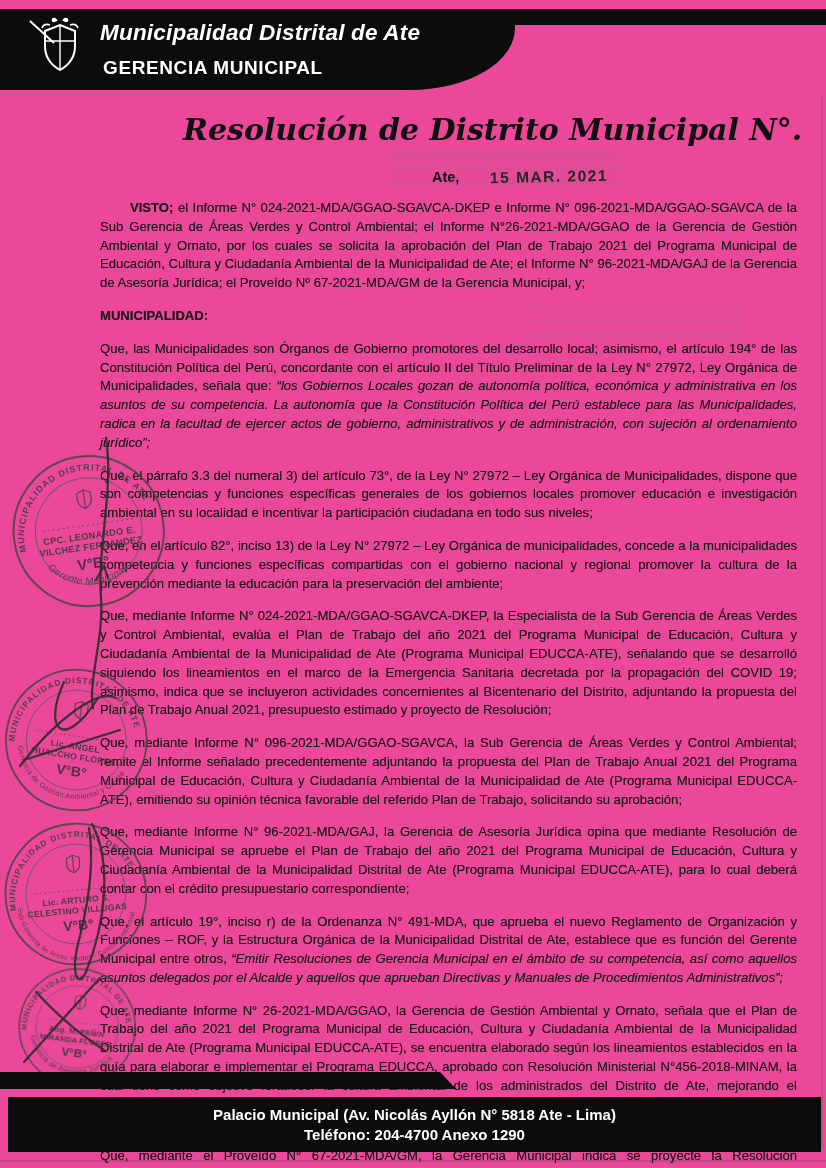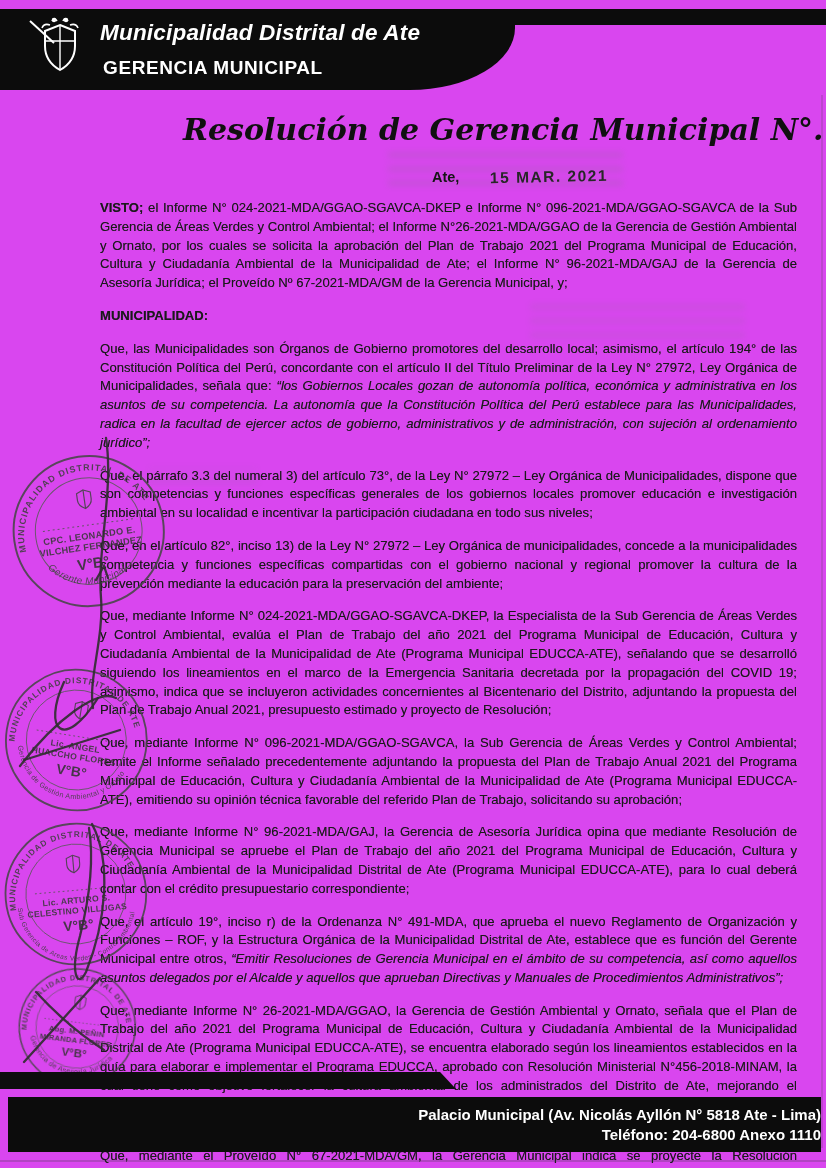--- a/index.html
+++ b/index.html
@@ -1,18 +1,18 @@
 <!DOCTYPE html>
 <html><head>
 <meta charset="utf-8">
 <style>
   html,body{margin:0;padding:0;background:#e8e8e8;}
   .page{
     position:relative;width:826px;height:1168px;margin:0 auto;
-    background:#d946ef;overflow:hidden;
+    background:#ec4899;overflow:hidden;
     font-family:"Liberation Sans",sans-serif;color:#1b1b1b;
   }
   
   .banner-thin{position:absolute;top:9px;left:0;width:826px;height:16px;background:#0c0c0c;}
   .banner-main{position:absolute;top:9px;left:0;width:515px;height:81px;background:#0c0c0c;
     border-bottom-right-radius:105px 62px;}
   .logo{position:absolute;top:13px;left:28px;width:64px;height:64px;}
   .org-name{position:absolute;top:20px;left:100px;color:#fff;font-style:italic;font-weight:bold;
     font-size:22.5px;letter-spacing:.2px;}
   .dept{position:absolute;top:57px;left:103px;color:#fff;font-weight:bold;font-size:19px;letter-spacing:.6px;}
@@ -21,41 +21,41 @@
   .title-script{font-family:"DejaVu Serif",serif;font-style:italic;font-weight:600;
     font-size:30px;color:#101010;margin-left:183px;}
   .dateline{position:absolute;top:168px;left:432px;}
   .date-place{font-weight:bold;font-size:14.5px;color:#151515;text-align:right;}
   .date-stamp{display:inline-block;margin-left:26px;font-weight:bold;font-size:15.5px;
     letter-spacing:1.5px;color:#272727;transform:rotate(-1.2deg);}
   
   .doc-body{position:absolute;top:199px;left:100px;width:697px;}
   .doc-body p{margin:0 0 14px 0;text-align:justify;font-size:13.1px;line-height:18.8px;
     color:#1a1a1a;text-shadow:0 0 .35px rgba(20,20,20,.55);}
-  .doc-body b.lead{font-weight:bold;}
+  .doc-body b.lead{font-weight:bold;margin-left:30px;}
   .heading{font-weight:bold;margin:0 0 14px 0;font-size:13.3px;text-shadow:0 0 .4px rgba(20,20,20,.6);}
   .seg-i{font-style:italic;}
   
   .stamp{position:absolute;opacity:.88;}
   .stamp svg{overflow:visible;}
   .st-ring{fill:none;stroke:#474747;stroke-width:2;}
   .st-ring2{fill:none;stroke:#5a5a5a;stroke-width:1;}
   .st-arc{fill:#3f3f3f;font-size:9px;font-weight:bold;letter-spacing:1.1px;}
   .st-arc-b{fill:#3f3f3f;font-size:8.6px;letter-spacing:.4px;}
   .st-name{fill:#383838;font-size:9.3px;font-weight:bold;text-anchor:middle;letter-spacing:.3px;}
   .st-vb{fill:#333;font-size:15px;font-weight:bold;text-anchor:middle;}
   .st-dots{stroke:#555;stroke-width:1;stroke-dasharray:2 3;}
   .blur1{filter:blur(.45px);}
   .sig-overlay{position:absolute;left:0;top:430px;width:190px;height:670px;pointer-events:none;}
   .sig-overlay path{fill:none;stroke:#2e2e2e;stroke-width:2.3;stroke-linecap:round;opacity:.9;}
   
   .footer-slant{position:absolute;left:0;top:1072px;width:456px;height:17px;background:#0d0d0d;
     clip-path:polygon(0 0,96.5% 0,100% 100%,0 100%);}
   .footer-bar{position:absolute;left:8px;right:5px;top:1097px;height:55px;background:#0c0c0c;
-    text-align:right;color:#fff;}
+    text-align:center;color:#fff;}
   .footer-bar div{font-weight:bold;font-size:15px;line-height:20px;}
   .footer-bar div:first-child{margin-top:8px;}
   
   .ghost{position:absolute;filter:blur(3px);opacity:.30;background:
     repeating-linear-gradient(0deg,rgba(110,125,112,.55) 0 6px,transparent 6px 14px);}
   .g1{top:152px;left:388px;width:235px;height:34px;}
   .g2{top:300px;left:530px;width:215px;height:38px;opacity:.22;}
   .g3{top:468px;left:148px;width:110px;height:16px;opacity:.2;}
   .scan-edge{position:absolute;right:3px;top:95px;bottom:20px;width:2px;background:rgba(60,60,60,.18);}
   .scan-bottom{position:absolute;left:0;right:0;bottom:6px;height:2px;background:rgba(60,60,60,.25);}
@@ -81,21 +81,21 @@
     </svg>
   </div>
   <div class="org-name">Municipalidad Distrital de Ate</div>
   <div class="dept">GERENCIA MUNICIPAL</div>
 
   <div class="ghost g1"></div>
   <div class="ghost g2"></div>
   <div class="ghost g3"></div>
 
   <div class="title-row">
-    <span class="title-script">Resolución de Gerencia Municipal N°.</span>
+    <span class="title-script">Resolución de Distrito Municipal N°.</span>
   </div>
 
   <div class="dateline">
     <span class="date-place">Ate,</span>
     <span class="date-stamp">15 MAR. 2021</span>
   </div>
 
   <div class="doc-body">
     <p><b class="lead">VISTO;</b><span> el Informe N° 024-2021-MDA/GGAO-SGAVCA-DKEP e Informe N° 096-2021-MDA/GGAO-SGAVCA de la Sub Gerencia de Áreas Verdes y Control Ambiental; el Informe N°26-2021-MDA/GGAO de la Gerencia de Gestión Ambiental y Ornato, por los cuales se solicita la aprobación del Plan de Trabajo 2021 del Programa Municipal de Educación, Cultura y Ciudadanía Ambiental de la Municipalidad de Ate; el Informe N° 96-2021-MDA/GAJ de la Gerencia de Asesoría Jurídica; el Proveído Nº 67-2021-MDA/GM de la Gerencia Municipal, y;</span></p>
     <p class="heading">MUNICIPALIDAD:</p>
@@ -203,18 +203,18 @@
     <path d="M 64,252 C 42,300 64,322 98,268"></path>
     <path d="M 24,330 L 120,300"></path>
     <path d="M 92,394 C 112,432 106,492 86,542 C 77,560 70,542 80,506 C 89,470 94,430 89,398"></path>
     <path d="M 24,632 L 100,548"></path>
     <path d="M 36,562 C 60,588 82,606 104,620"></path>
   </svg>
 
   <div class="footer-slant"></div>
   <div class="footer-bar">
     <div>Palacio Municipal (Av. Nicolás Ayllón N° 5818 Ate - Lima)</div>
-    <div>Teléfono: 204-6800 Anexo 1110</div>
+    <div>Teléfono: 204-4700 Anexo 1290</div>
   </div>
 
   <div class="scan-edge"></div>
   <div class="scan-bottom"></div>
 </div>
 
 </body></html>

